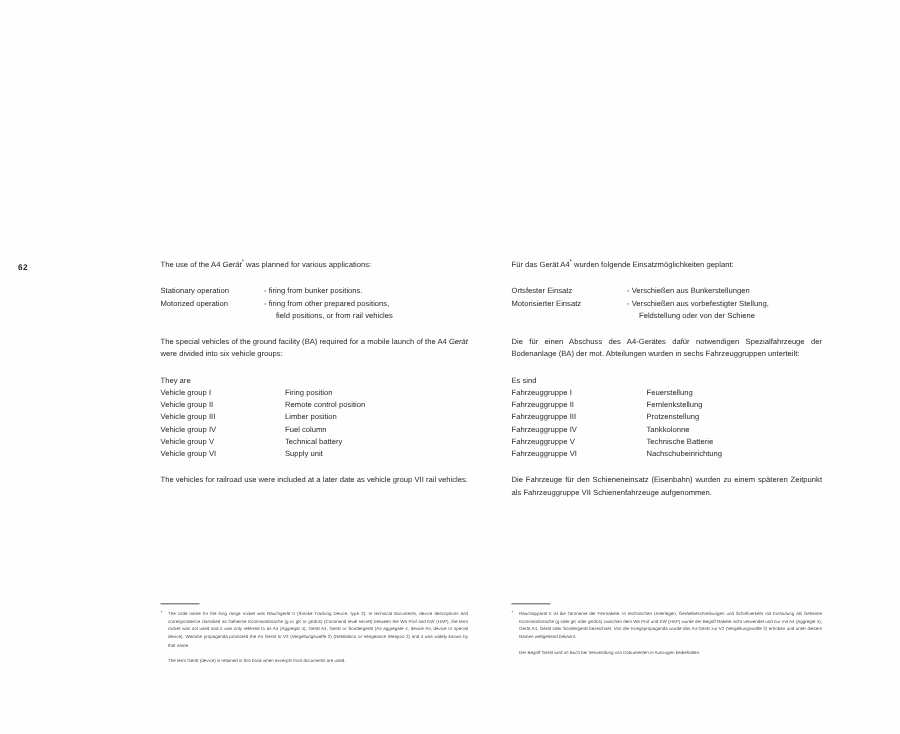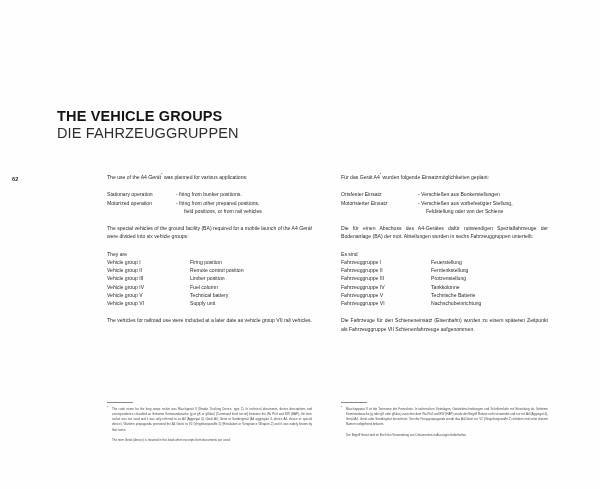--- a/index.html
+++ b/index.html
@@ -169,24 +169,20 @@
   }
   .fnitem.nomark { padding-left: 5px; }
 </style>
 </head>
 <body>
 
 <div class="page">
 
   <div class="folio">62</div>
 
-  <div class="headline">
-    <div class="t-en">THE VEHICLE GROUPS</div>
-    <div class="t-de">DIE FAHRZEUGGRUPPEN</div>
-  </div>
 
   <div class="cols">
 
     <div class="col col-en">
 
       <p class="para nojust"><span>The use of the A4 <em>Gerät</em><sup class="fn">*</sup> was planned for various applications:</span></p>
 
       <div class="deflist">
         <div class="defrow">
           <span class="dt">Stationary operation</span>

